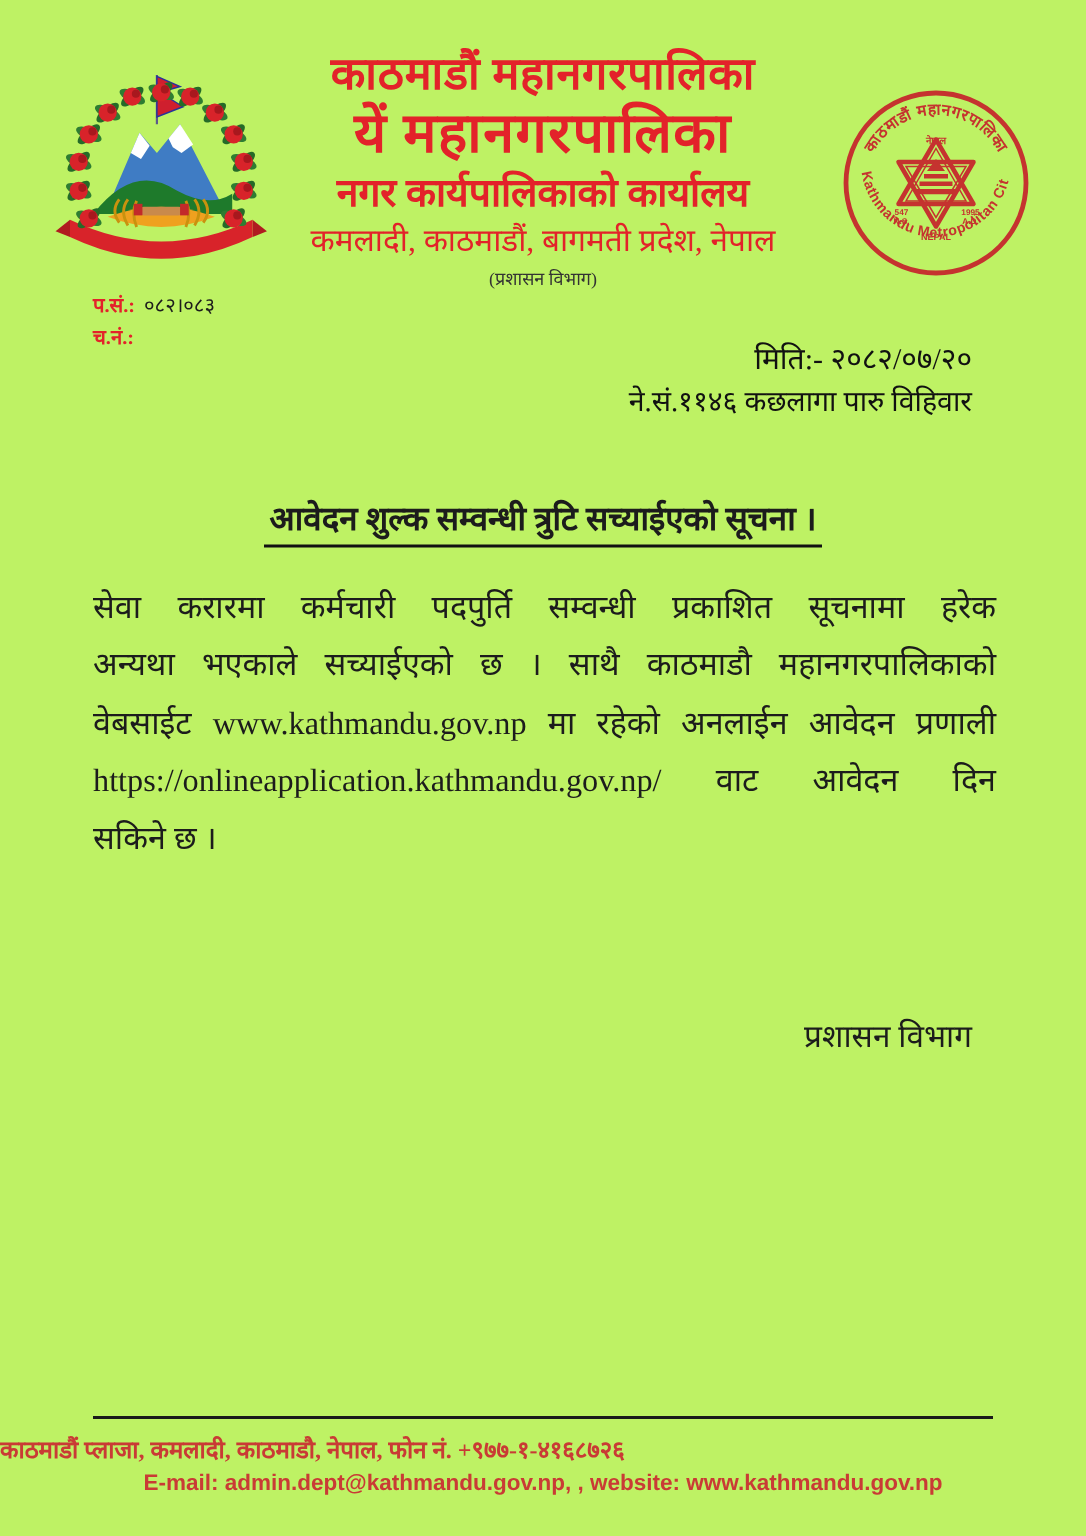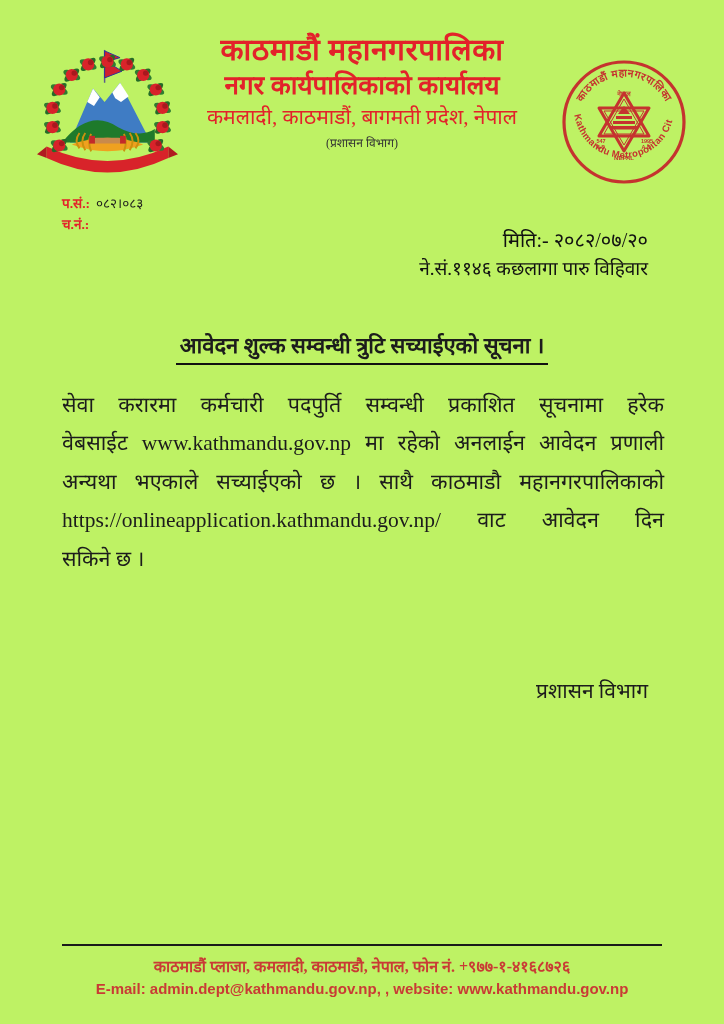--- a/index.html
+++ b/index.html
@@ -47,21 +47,21 @@
   .bl{
     height:38.4px;line-height:38.4px;white-space:nowrap;
     text-align:justify;text-align-last:justify;
   }
   .bl.first{padding-left:46px;}
   .bl.last{text-align-last:left;}
   .signature{position:absolute;right:76px;top:676px;font-size:21px;margin-left:44px;}
   
   .footer-rule{position:absolute;left:62px;width:600px;top:944px;border-top:2px solid #1a1a1a;}
   .footer-line1{
-    position:absolute;left:0;right:0;top:955px;text-align:center;
+    position:absolute;left:0;right:0;top:955px;
     color:var(--footer_red);font-size:16px;font-weight:600;
   }
   .footer-line2{
     position:absolute;left:0;right:0;top:980px;text-align:center;
     color:var(--footer_red);font-size:15px;font-weight:700;
     font-family:"Liberation Sans","DejaVu Sans",sans-serif;
   }
   
   .seal-stroke{stroke:var(--seal_red);fill:none;}
   .seal-fill{fill:var(--seal_red);}
@@ -122,20 +122,21 @@
       <use href="#fl" x="112" y="28"></use>
         <use href="#fl" x="125" y="43"></use>
       <use href="#fl" x="132" y="62"></use>
         <use href="#fl" x="132" y="82"></use>
       <use href="#fl" x="125" y="101"></use>
     </g>
   </svg>
 
   <div class="header-text">
     <div class="h-main">काठमाडौं महानगरपालिका</div>
+    <div class="h-style">यें महानगरपालिका</div>
     <div class="h-office">नगर कार्यपालिकाको कार्यालय</div>
     <div class="h-addr">कमलादी, काठमाडौं, बागमती प्रदेश, नेपाल</div>
     <div class="h-dept">(प्रशासन विभाग)</div>
   </div>
 
   <svg class="seal" viewBox="0 0 128 128" aria-hidden="true">
     <defs>
       <path id="sealTop" d="M 20,82 A 47,47 0 1 1 108,82" fill="none"></path>
       <path id="sealBot" d="M 15,60 A 50,50 0 0 0 113,60" fill="none"></path>
     </defs>
@@ -178,22 +179,22 @@
     <div class="date-line">मिति:- २०८२/०७/२०</div>
     <div class="ns-line">ने.सं.११४६ कछलागा पारु विहिवार</div>
   </div>
 
   <div class="subject-wrap">
     <span class="subject">आवेदन शुल्क सम्वन्धी त्रुटि सच्याईएको सूचना ।</span>
   </div>
 
   <div class="body-text">
     <div class="bl">सेवा करारमा कर्मचारी पदपुर्ति सम्वन्धी प्रकाशित सूचनामा हरेक</div>
+    <div class="bl">अन्यथा भएकाले सच्याईएको छ । साथै काठमाडौ महानगरपालिकाको</div>
     <div class="bl">वेबसाईट www.kathmandu.gov.np मा रहेको अनलाईन आवेदन प्रणाली</div>
-    <div class="bl">अन्यथा भएकाले सच्याईएको छ । साथै काठमाडौ महानगरपालिकाको</div>
     <div class="bl">https://onlineapplication.kathmandu.gov.np/ वाट आवेदन दिन</div>
     <div class="bl last">सकिने छ ।</div>
   </div>
 
   <div class="signature">प्रशासन विभाग</div>
 
   <div class="footer-rule"></div>
   <div class="footer-line1">काठमाडौं प्लाजा, कमलादी, काठमाडौ, नेपाल, फोन नं. +९७७-१-४१६८७२६</div>
   <div class="footer-line2">E-mail: admin.dept@kathmandu.gov.np, , website: www.kathmandu.gov.np</div>
 

